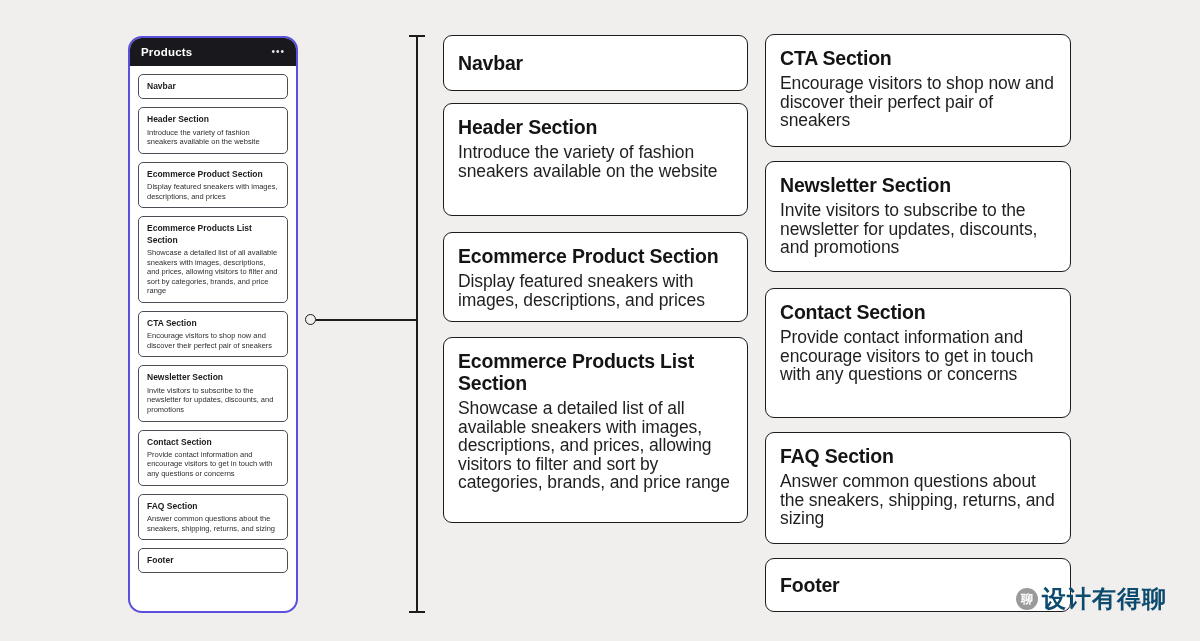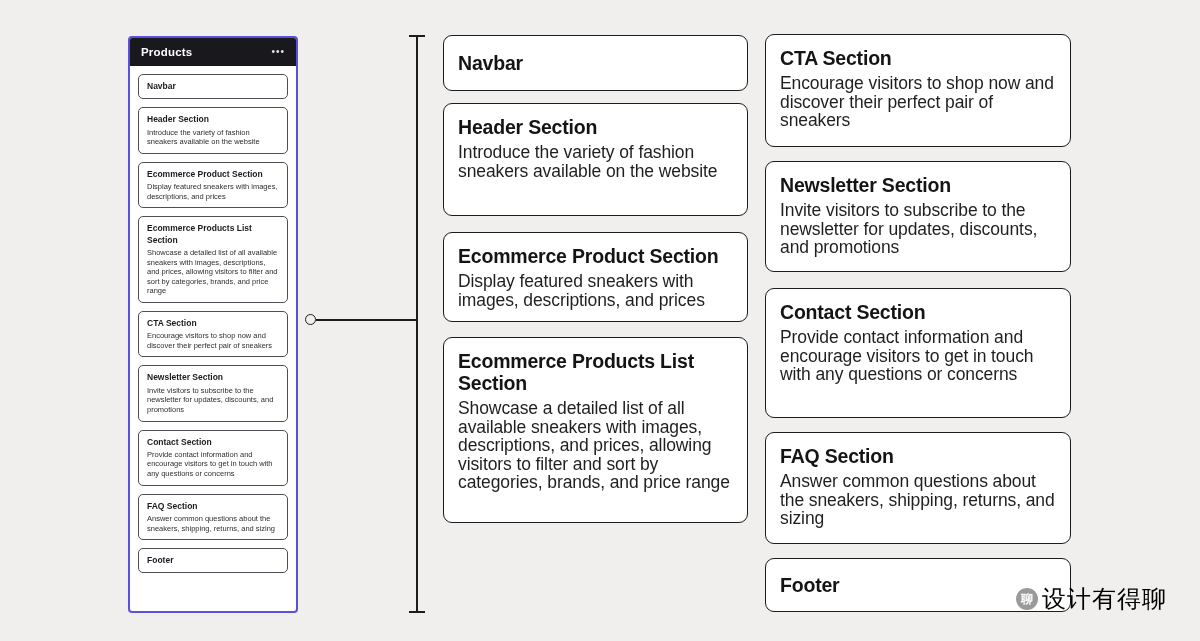--- a/index.html
+++ b/index.html
@@ -10,21 +10,21 @@
     color:#1a1a1a;
     overflow:hidden;
   }
   .stage{position:relative;width:1200px;height:641px;}
 
   
   .panel{
     position:absolute;left:128px;top:36px;width:170px;height:577px;
     background:#ffffff;
     border:2px solid #5b4fdd;
-    border-radius:4px;
+    border-radius:14px;
     box-sizing:border-box;
     overflow:hidden;
   }
   .panel-header{
     height:28px;background:#19181d;color:#fff;
     display:flex;align-items:center;justify-content:space-between;
     padding:0 11px;
   }
   .panel-title{font-size:11.5px;font-weight:700;letter-spacing:.2px;}
   .menu-icon{font-size:10px;letter-spacing:1px;line-height:1;color:#e8e8e8;cursor:pointer;}
@@ -77,21 +77,21 @@
     position:absolute;left:1016px;top:585px;height:28px;
     display:flex;align-items:center;gap:4px;z-index:5;
   }
   .wm-logo{
     width:22px;height:22px;border-radius:50%;
     background:#9a9a9a;color:#ffffff;
     display:flex;align-items:center;justify-content:center;
     font-size:12px;font-weight:700;
   }
   .wm-text{
-    font-size:24px;font-weight:400;color:#000000;letter-spacing:1px;
+    font-size:24px;font-weight:700;color:#0c4a6e;letter-spacing:1px;
   }
 </style>
 </head>
 <body>
 
 <div class="stage">
 
   <div class="panel">
     <div class="panel-header">
       <span class="panel-title">Products</span>

